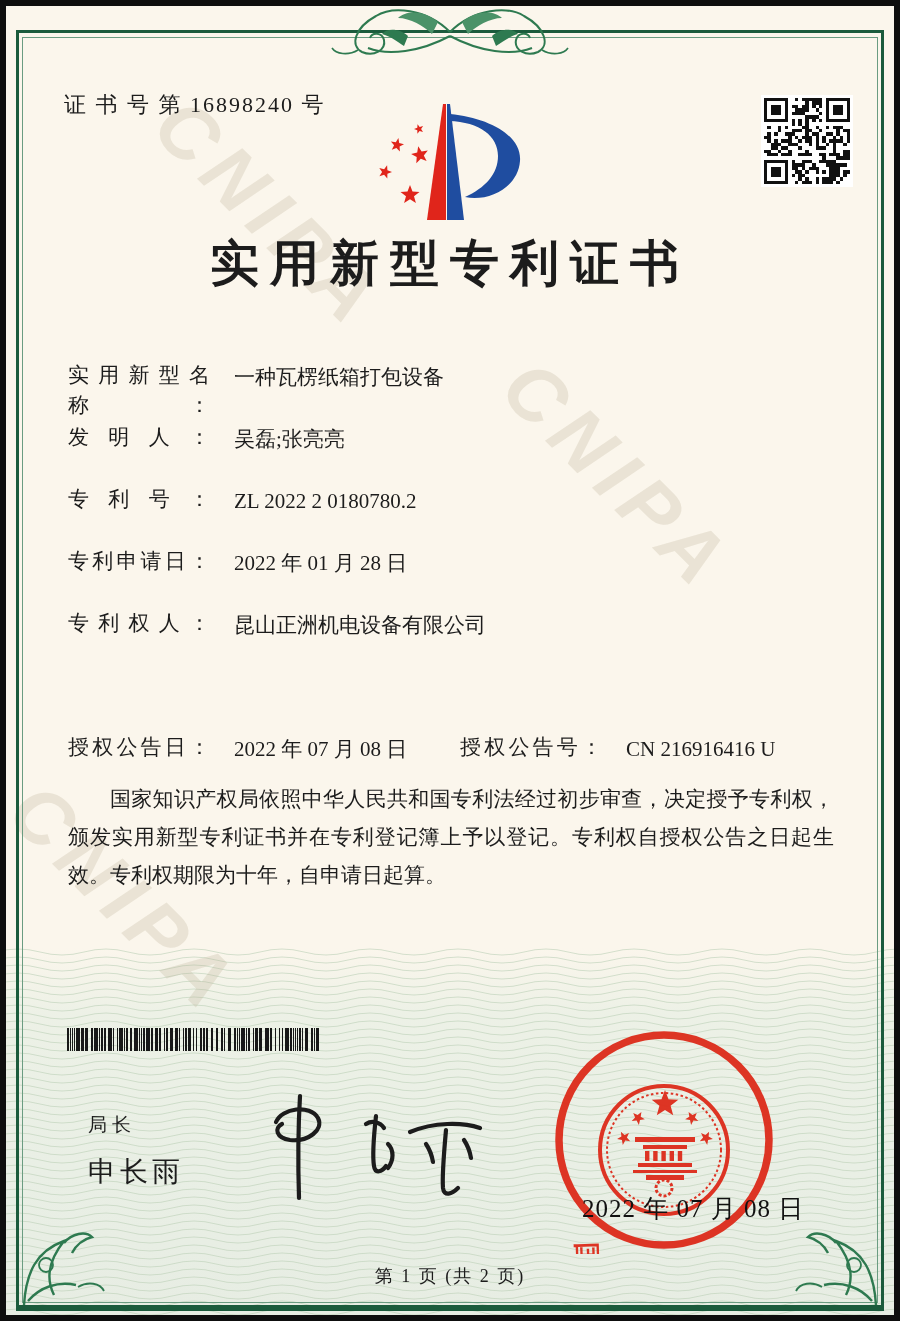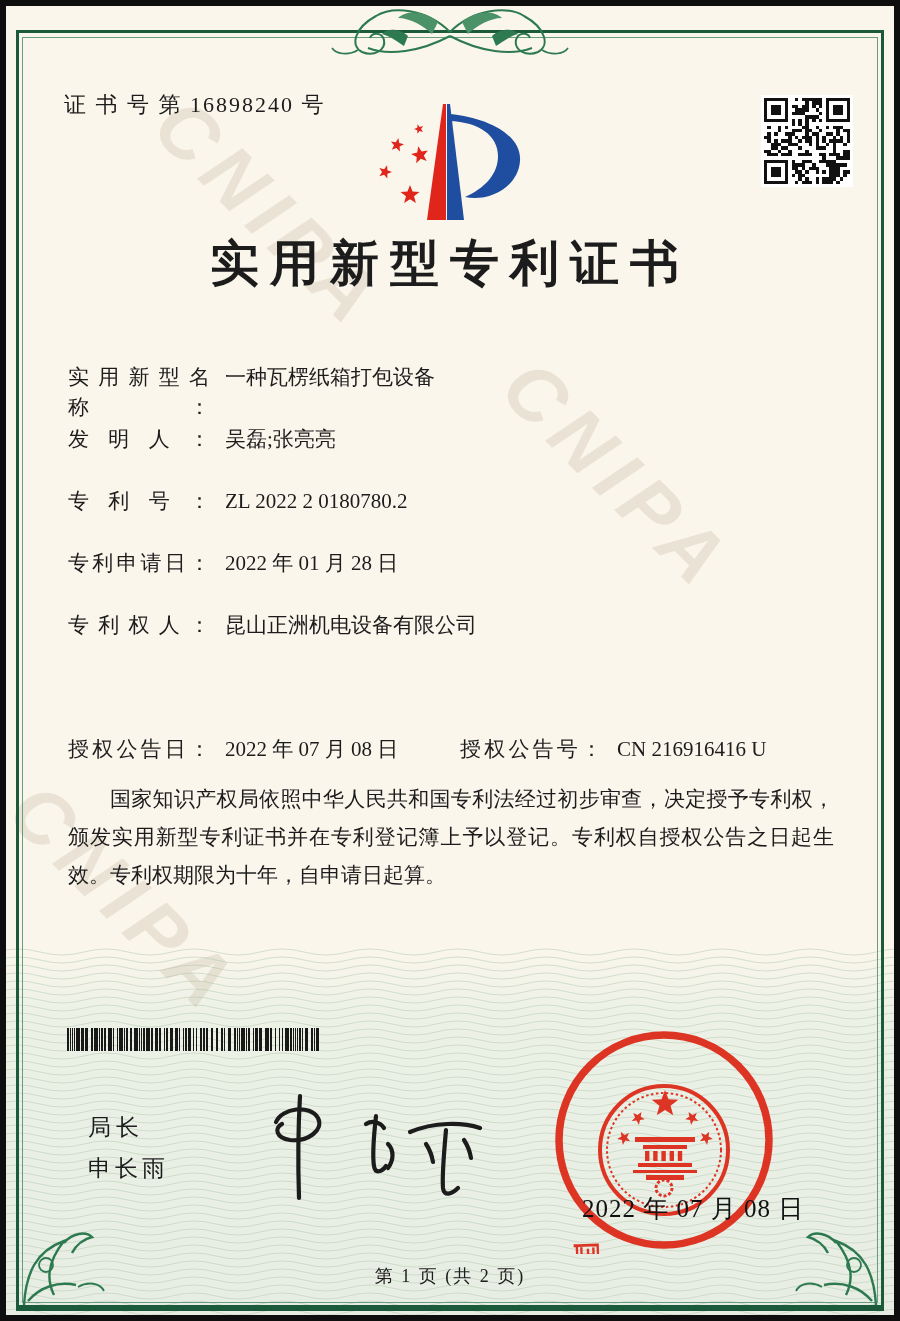--- a/index.html
+++ b/index.html
@@ -27,34 +27,34 @@
   
   .cert-no{position:absolute; left:64px; top:90px; font-size:22px; letter-spacing:2px; z-index:5;}
   .logo{position:absolute; left:368px; top:98px; z-index:5;}
   .qr{position:absolute; left:761px; top:95px; width:92px; height:92px; background:#fff;
     padding:3px; box-sizing:border-box; z-index:5;}
   .title{position:absolute; left:0; right:0; top:231px; text-align:center; font-size:49px;
     font-weight:bold; letter-spacing:11px; z-index:5;}
   
   .frow{position:absolute; left:68px; width:780px; font-size:21px; z-index:5; line-height:30px;}
   .flabel{display:inline-block; width:142px; text-align:justify; text-align-last:justify;
-    vertical-align:top;}
-  .fvalue{margin-left:15px; white-space:pre;}
+    vertical-align:top;font-family:Liberation Mono, monospace;}
+  .fvalue{margin-left:24px; white-space:pre;}
   .fpair2{position:absolute; left:392px; top:0; white-space:nowrap;}
   
   .bodytext{position:absolute; left:68px; width:766px; top:780px; font-size:21px;
     line-height:38px; text-align:justify; z-index:5;}
   .bodytext p{margin:0; text-indent:2em;}
   
   .barcode{position:absolute; left:67px; top:1028px; width:258px; height:23px; z-index:5;
     display:flex; align-items:stretch;}
   .barcode i{display:block; background:#181818; height:100%;}
   
-  .signoff-title{position:absolute; left:88px; top:1112px; font-size:23px; letter-spacing:5px; z-index:5;}
-  .signoff-name{position:absolute; left:88px; top:1153px; font-size:23px; letter-spacing:4px; z-index:5;}
+  .signoff-title{position:absolute; left:88px; top:1112px; font-size:19px; letter-spacing:5px; z-index:5;}
+  .signoff-name{position:absolute; left:88px; top:1153px; font-size:28px; letter-spacing:4px; z-index:5;}
   .signature{position:absolute; left:238px; top:1080px; z-index:7;}
   
   .seal{position:absolute; left:550px; top:1026px; width:228px; height:228px; z-index:6; opacity:.95;}
   .seal-date{position:absolute; left:582px; top:1192px; font-size:25px; letter-spacing:1px;
     color:#111; z-index:7; white-space:pre;}
   
   .footer{position:absolute; left:0; right:0; top:1264px; text-align:center; font-size:18px;
     z-index:5; letter-spacing:2px;}
   
   .ornament-top{position:absolute; left:288px; top:2px; z-index:4;}

